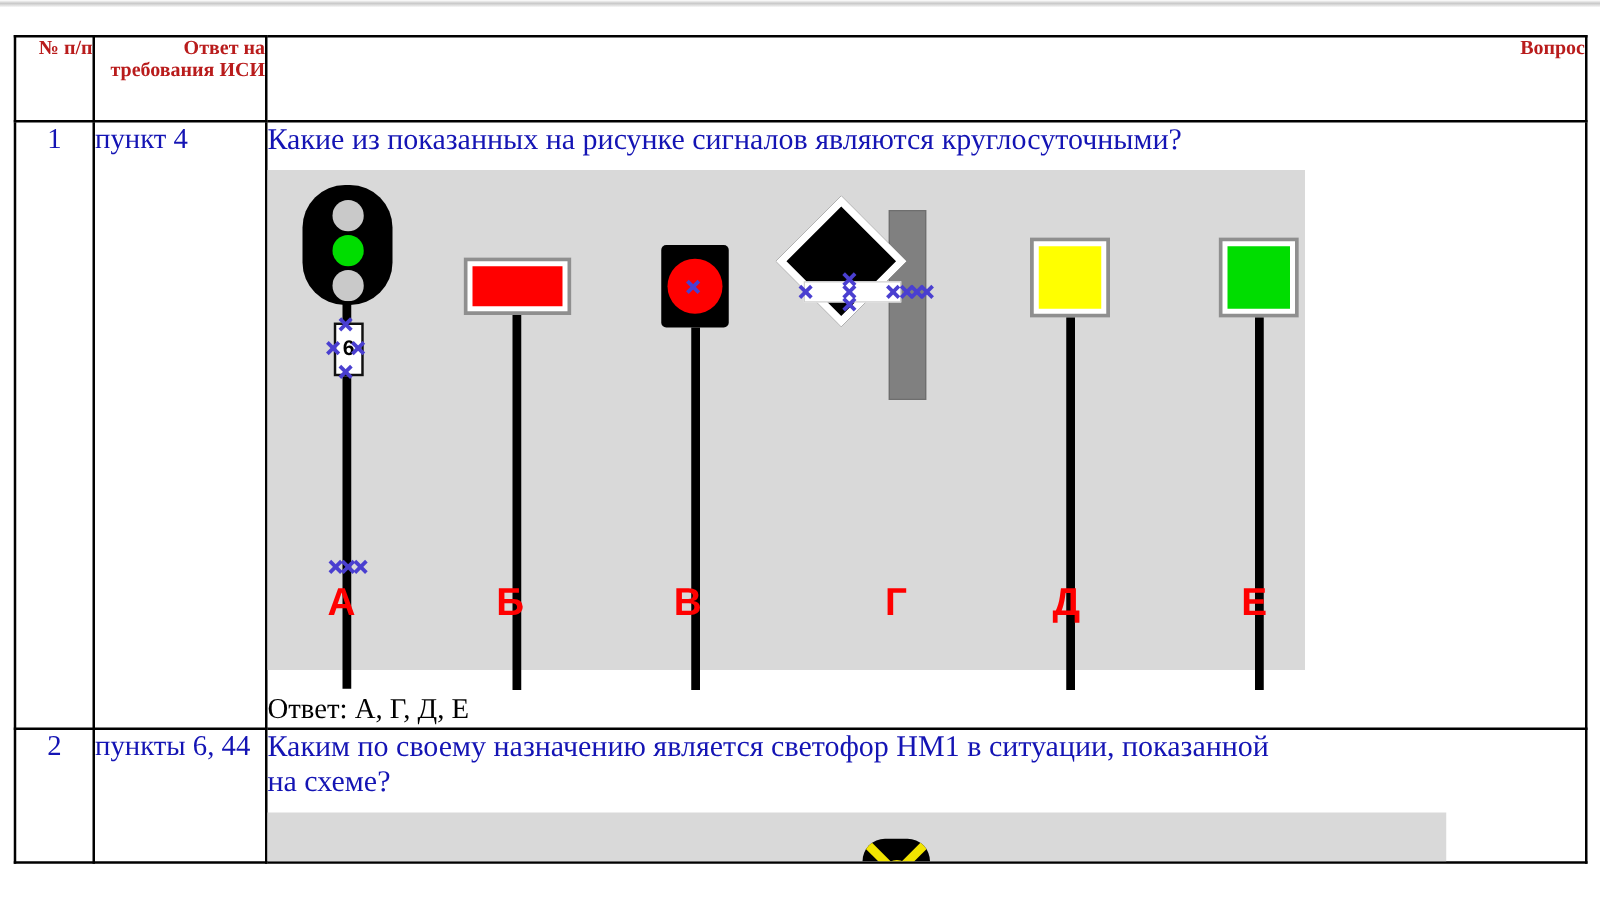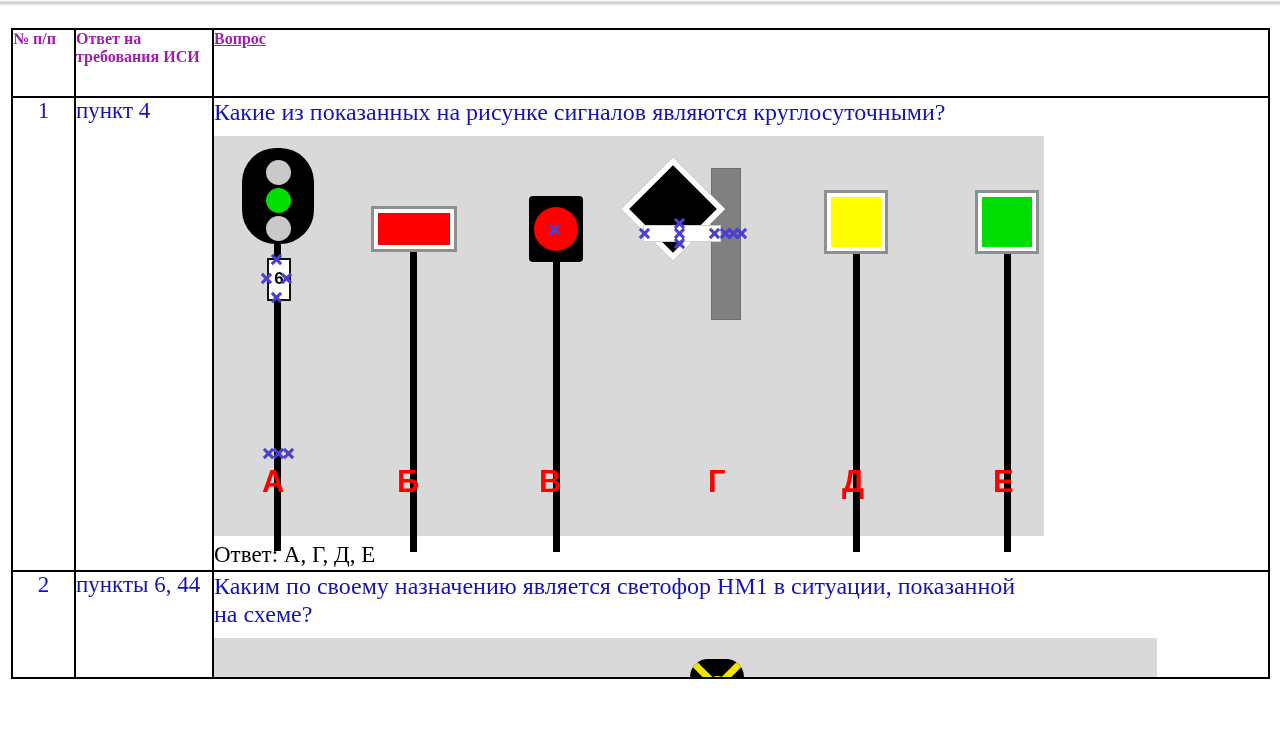--- a/index.html
+++ b/index.html
@@ -38,30 +38,30 @@
     padding: 0;
     vertical-align: top;
     background: #ffffff;
   }
   col.c-num { width: 63px; }
   col.c-ref { width: 138px; }
   col.c-q   { width: 1056px; }
 
   
   .hdr-cell {
-    text-align: left;
+    text-align: right;
     vertical-align: middle;
     font-weight: bold;
     font-size: 16px;
     line-height: 1.15;
-    color: #a21caf;
+    color: #b91c1c;
     padding: 6px 4px 8px 4px;
     height: 66px;
   }
-  .hdr-q { font-size: 16px; text-decoration: underline; }
+  .hdr-q { font-size: 16px; }
 
   
   .num-cell {
     color: #1414b4;
     font-size: 23px;
     padding: 6px 0 0 0;
     text-align: center;
   }
   .ref-cell {
     color: #1414b4;
@@ -75,21 +75,21 @@
   }
   .q-text {
     color: #1414b4;
     font-size: 24px;
     line-height: 1.17;
     white-space: pre-line;
   }
   .answer-text {
     color: #000000;
     font-size: 23px;
-    padding-top: 6px;
+    padding-top: 18px;
     padding-bottom: 2px;
   }
 
   
   .fig-panel {
     position: relative;
     background: #d9d9d9;
     margin-top: 10px;
   }
   #fig1 { width: 830px; height: 400px; }

